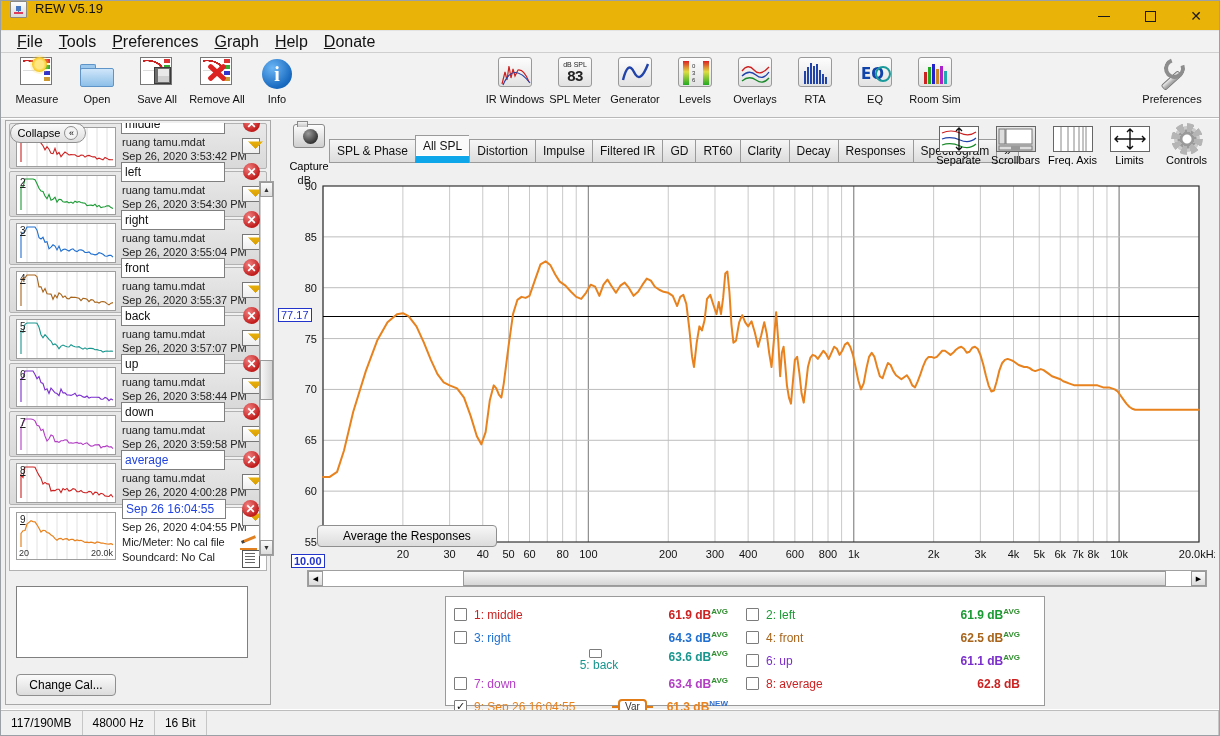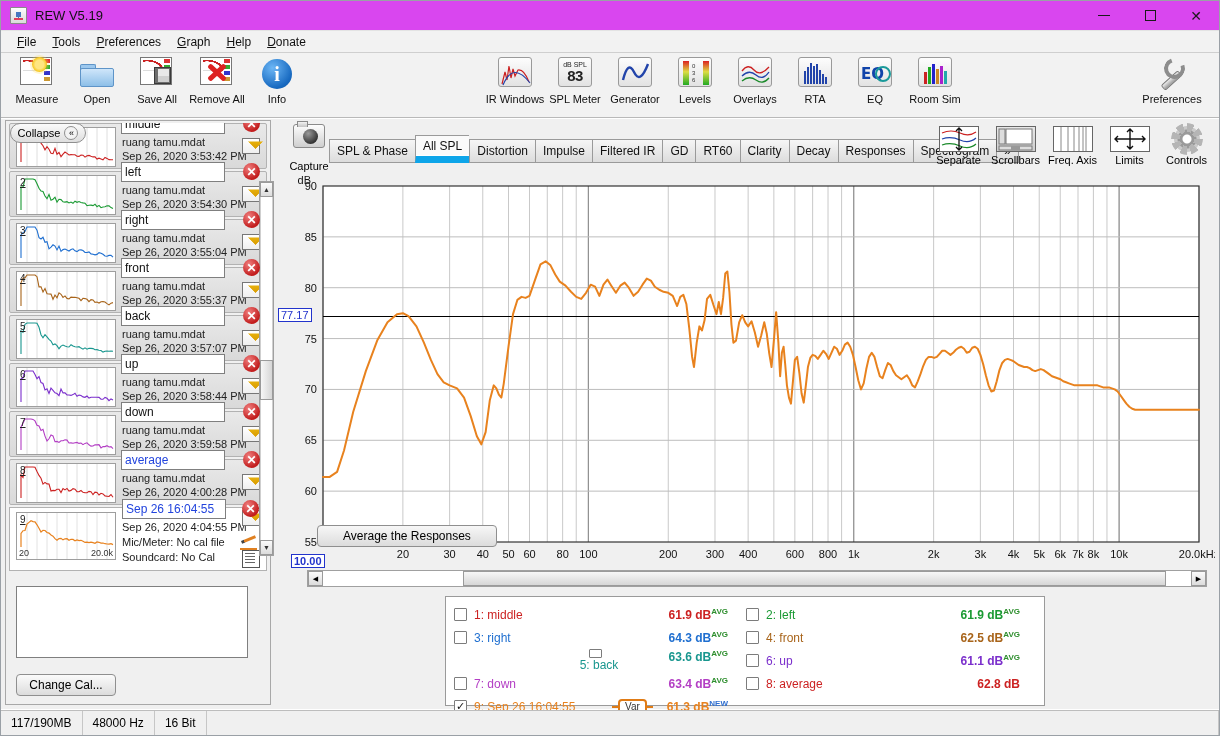--- a/index.html
+++ b/index.html
@@ -10,21 +10,21 @@
     font-size:12px;
     background:#f0f0f0;
     overflow:hidden;
     color:#000;
     -webkit-font-smoothing:antialiased;
   }
   #app { position:relative; width:1220px; height:736px; background:#fff;
          border:1px solid #9aa0a6; }
 
   
-  #titlebar { height:30px; background:#d946ef; display:flex; align-items:center;
+  #titlebar { height:30px; background:#eab308; display:flex; 
               border-bottom:1px solid #e3e3e3; }
   #titlebar .ticon { width:17px; height:17px; margin-left:9px; margin-right:8px;
                      border:1px solid #8a8a8a; background:linear-gradient(#fdfdfd,#dadada);
                      position:relative; border-radius:1px; }
   #titlebar .ticon::after{ content:""; position:absolute; left:3px; top:3px; width:9px; height:9px;
         background:
           radial-gradient(circle at 50% 40%, #2a63b8 0 3px, transparent 3px),
           linear-gradient(#d24 0 0);
         background-size:100% 100%, 100% 3px;
         background-position:0 0, 0 7px; background-repeat:no-repeat;
@@ -32,21 +32,21 @@
   #title-text { font-size:13px; color:#111; }
   #wincontrols { margin-left:auto; display:flex; height:30px; }
   #wincontrols div { width:46px; height:30px; display:flex; align-items:center;
                      justify-content:center; font-size:14px; color:#1a1a1a; }
   .wbox { width:11px; height:11px; border:1.4px solid #1a1a1a; }
   .wmin { width:12px; height:0; border-top:1.4px solid #1a1a1a; }
 
   
   #menubar { height:22px; background:#f2f2f2; border-bottom:1px solid #cfcfcf;
              display:flex; align-items:center; padding-left:8px; }
-  #menubar span { padding:2px 8px; font-size:12px; color:#111; }
+  #menubar span { padding:2px 8px; font-size:16px; color:#111; }
   #menubar span u { text-decoration:underline; }
 
   
   #toolbar { height:65px; background:#f2f2f2; border-bottom:1px solid #b9b9b9;
              position:relative; }
   .tbgroup { position:absolute; top:0; display:flex; height:65px; align-items:flex-start; }
   .tbtn { width:60px; display:flex; flex-direction:column; align-items:center;
           padding-top:4px; cursor:default; }
   .tbtn .lbl { font-size:11px; margin-top:2px; color:#111; white-space:nowrap; }
   .ticon32 { width:34px; height:34px; position:relative; }

